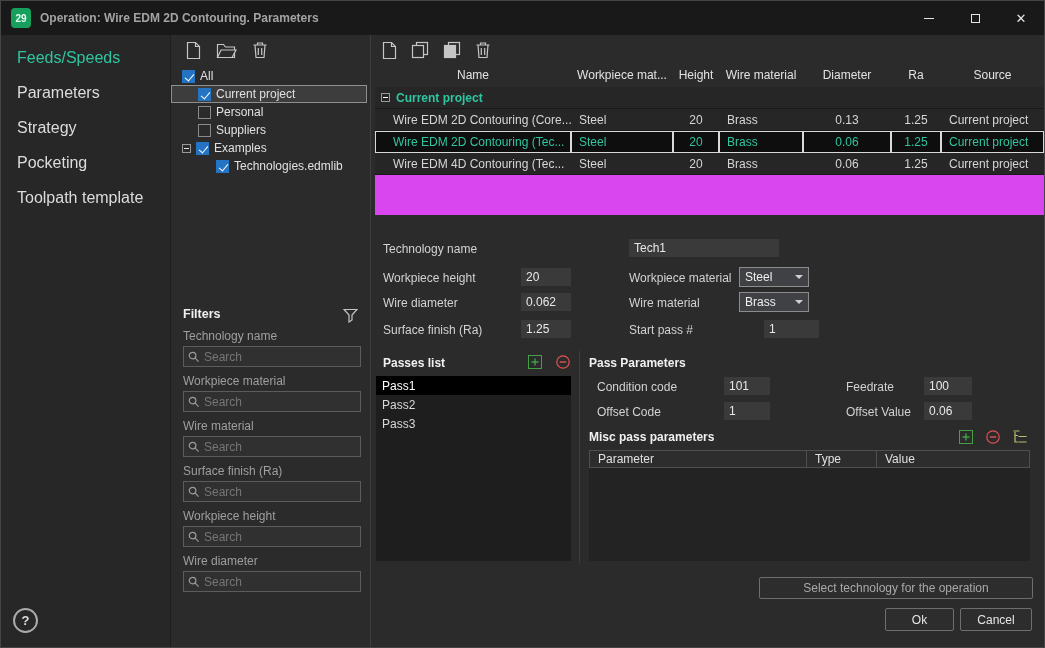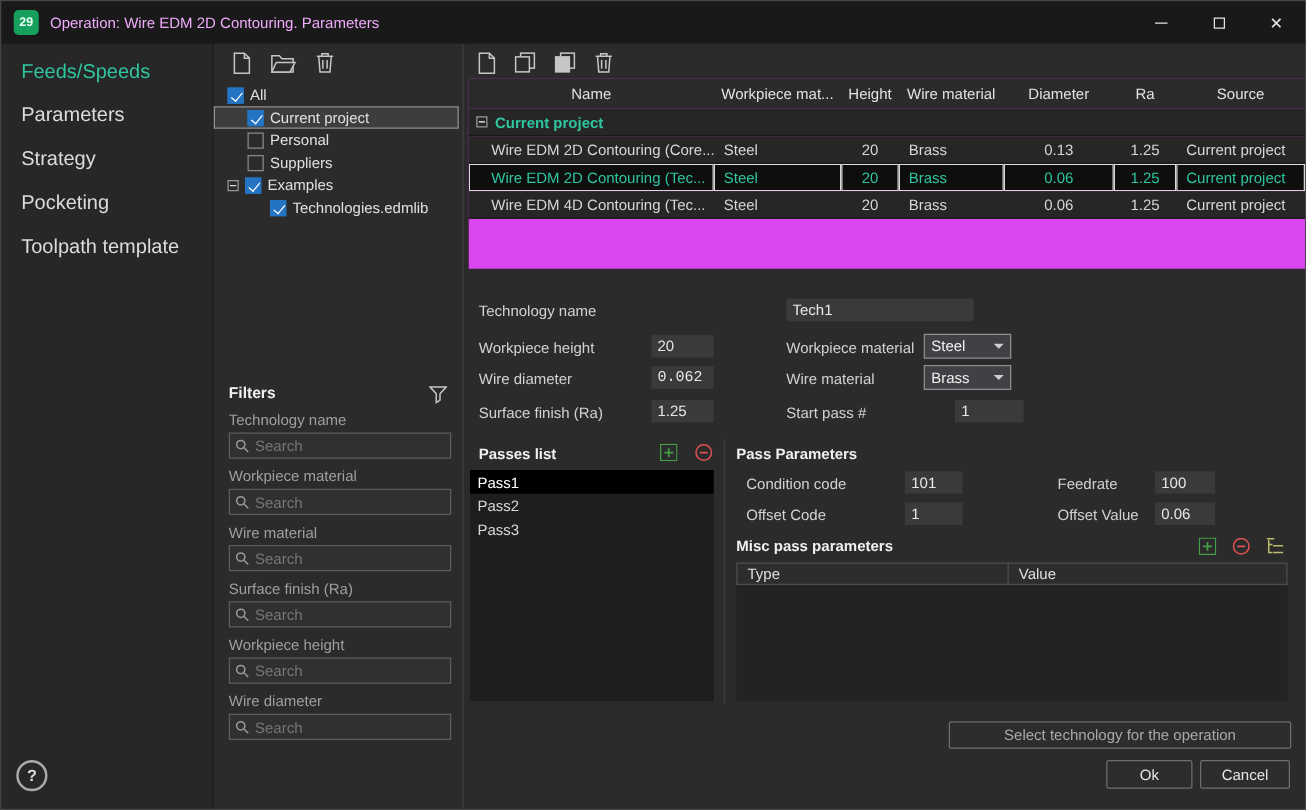--- a/index.html
+++ b/index.html
@@ -3,21 +3,21 @@
 <meta charset="utf-8">
 <style>
   *{margin:0;padding:0;box-sizing:border-box}
   html,body{width:1045px;height:648px;background:#141414}
   body{font-family:"Liberation Sans","DejaVu Sans",sans-serif;font-size:12px;color:#d8d8d8;overflow:hidden}
   .window{position:absolute;inset:0;background:#2b2b2b;border:1px solid #454545;overflow:hidden}
 
   
   .titlebar{position:absolute;top:0;left:0;right:0;height:34px;background:#191919;display:flex;align-items:center;padding-left:10px}
   .app-logo{width:20px;height:20px;border-radius:4px;background:#17a05d;color:#eafff3;font-size:10px;font-weight:bold;display:flex;align-items:center;justify-content:center;flex:none}
-  .titlebar .title{margin-left:9px;font-weight:normal;font-size:12px;color:#f0abfc;white-space:nowrap}
+  .titlebar .title{margin-left:9px;font-weight:bold;font-size:12px;color:#a3a3a3;white-space:nowrap}
   .win-controls{margin-left:auto;display:flex;height:34px}
   .win-btn{width:46px;display:flex;align-items:center;justify-content:center;color:#e5e5e5}
   .glyph-min{width:10px;height:1px;background:#e5e5e5}
   .glyph-max{width:9px;height:9px;border:1px solid #e5e5e5}
   .glyph-close{font-size:13px;line-height:1}
 
   
   .sidebar{position:absolute;left:0;top:34px;width:170px;bottom:0;background:#272727;border-right:1px solid #1e1e1e;padding-top:5px}
   .side-item{height:35px;display:flex;align-items:center;padding-left:16px;color:#dcdcdc;font-size:16px;cursor:default}
   .side-item.active{color:#2fc5a0}
@@ -313,21 +313,21 @@
 
     <div class="mlabel" style="left:8px;top:236px">Workpiece height</div>
     <input class="vfield" style="left: 146px; top: 233px; width: 50px;" value="20">
     <div class="mlabel" style="left:254px;top:236px">Workpiece material</div>
     <div class="dropdown" style="left:364px;top:232px">
       <span>Steel</span>
       <span class="dd-arrow"></span>
     </div>
 
     <div class="mlabel" style="left:8px;top:261px">Wire diameter</div>
-    <input class="vfield" style="left: 146px; top: 258px; width: 50px; font-family: Liberation Mono, monospace;" value="0.062">
+    <input class="vfield" style="left: 146px; top: 258px; width: 50px;" value="0.062">
     <div class="mlabel" style="left:254px;top:261px">Wire material</div>
     <div class="dropdown" style="left:364px;top:257px">
       <span>Brass</span>
       <span class="dd-arrow"></span>
     </div>
 
     <div class="mlabel" style="left:8px;top:288px">Surface finish (Ra)</div>
     <input class="vfield" style="left: 146px; top: 285px; width: 50px;" value="1.25">
     <div class="mlabel" style="left:254px;top:288px">Start pass #</div>
     <input class="vfield" style="left: 389px; top: 285px; width: 55px;" value="1">
@@ -375,20 +375,21 @@
           <circle cx="7" cy="7" r="6.2" fill="none" stroke="#e05252" stroke-width="1.2"></circle>
           <path d="M3.8 7h6.4" stroke="#e05252" stroke-width="1.4"></path>
         </svg>
     </span>
     <span class="iconpos" style="left:637px;top:394px">
       <svg width="16" height="15" viewBox="0 0 16 15">
           <path d="M1.5 2h6M6.5 7.5h8M6.5 13h8M3 3v10h3M3 6.5h3" fill="none" stroke="#bdbd6e" stroke-width="1.2"></path>
         </svg>
     </span>
     <div class="misc-head">
+      <div>Parameter</div>
       <div>Type</div>
       <div>Value</div>
     </div>
     <div class="misc-body"></div>
 
     <div class="btn dim" style="left:384px;top:542px;width:274px;height:22px">Select technology for the operation</div>
     <div class="btn" style="left:510px;top:573px;width:69px;height:23px">Ok</div>
     <div class="btn" style="left:585px;top:573px;width:72px;height:23px">Cancel</div>
   </div>
 

